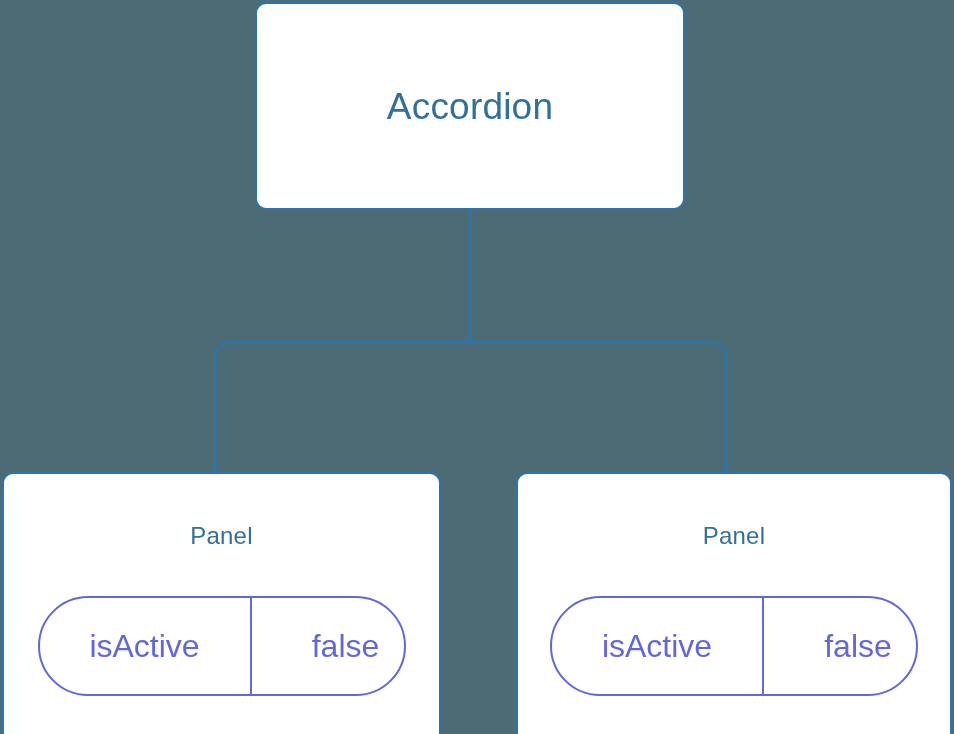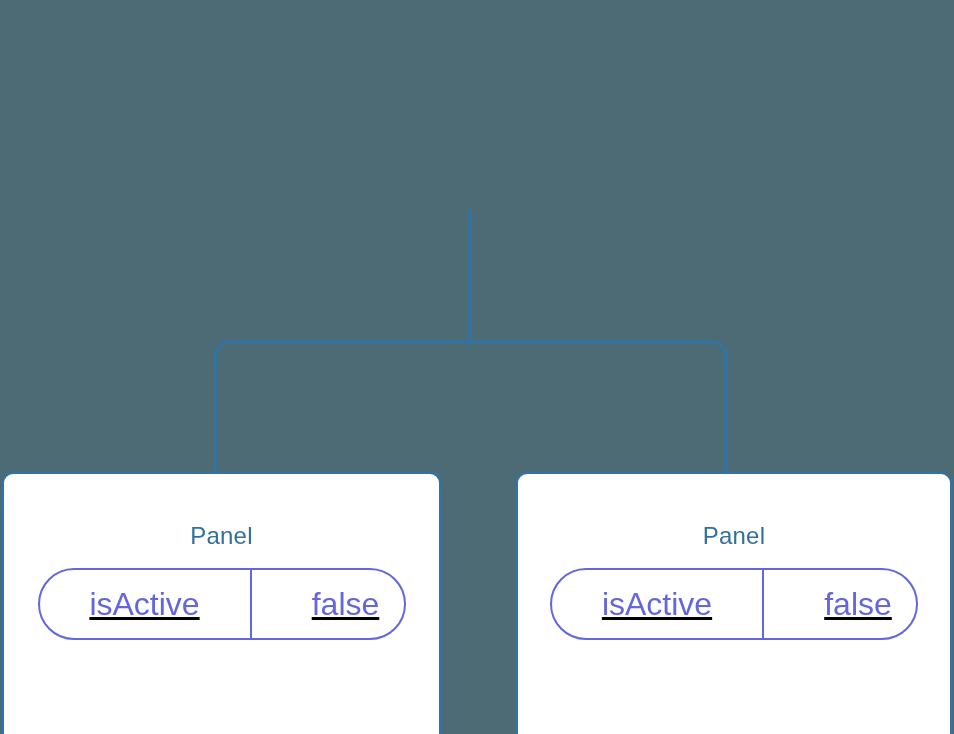--- a/index.html
+++ b/index.html
@@ -80,30 +80,29 @@
     left: 516px;
     width: 436px;
   }
   .panel-card .node-title {
     font-size: 24px;
     margin-top: 50px;
   }
 
   
   .state-pill {
-    margin-top: 20px;
+    margin-top: 48px;
     width: 368px;
-    height: 72px;
+    height: 100px;
     border: 2px solid #6366dd;
     border-radius: 50px;
     box-sizing: border-box;
     display: flex;
     align-items: stretch;
     background: transparent;
-    text-decoration: underline;
   }
   .state-key,
   .state-value {
     display: flex;
     align-items: center;
     justify-content: center;
     color: #6366dd;
     font-size: 32px;
     line-height: 1;
     white-space: nowrap;
@@ -121,20 +120,23 @@
 </head>
 <body>
 
 <div id="diagram-canvas">
 
   <svg id="connectors" viewBox="0 0 954 734" width="954" height="734" aria-hidden="true">
     <path d="M470 210 L470 342" fill="none" stroke="#2e74a8" stroke-width="3" stroke-linecap="butt"></path>
     <path d="M215 472 L215 357 A15 15 0 0 1 230 342 L711 342 A15 15 0 0 1 726 357 L726 472" fill="none" stroke="#2e74a8" stroke-width="3" stroke-linecap="butt" stroke-linejoin="round"></path>
   </svg>
 
+  <div class="node-card" id="node-accordion">
+    <div class="node-title">Accordion</div>
+  </div>
 
   <div class="node-card panel-card" id="node-panel-left">
     <div class="node-title">Panel</div>
     <div class="state-pill">
       <div class="state-key">isActive</div>
       <div class="state-value">false</div>
     </div>
   </div>
 
   <div class="node-card panel-card" id="node-panel-right">

